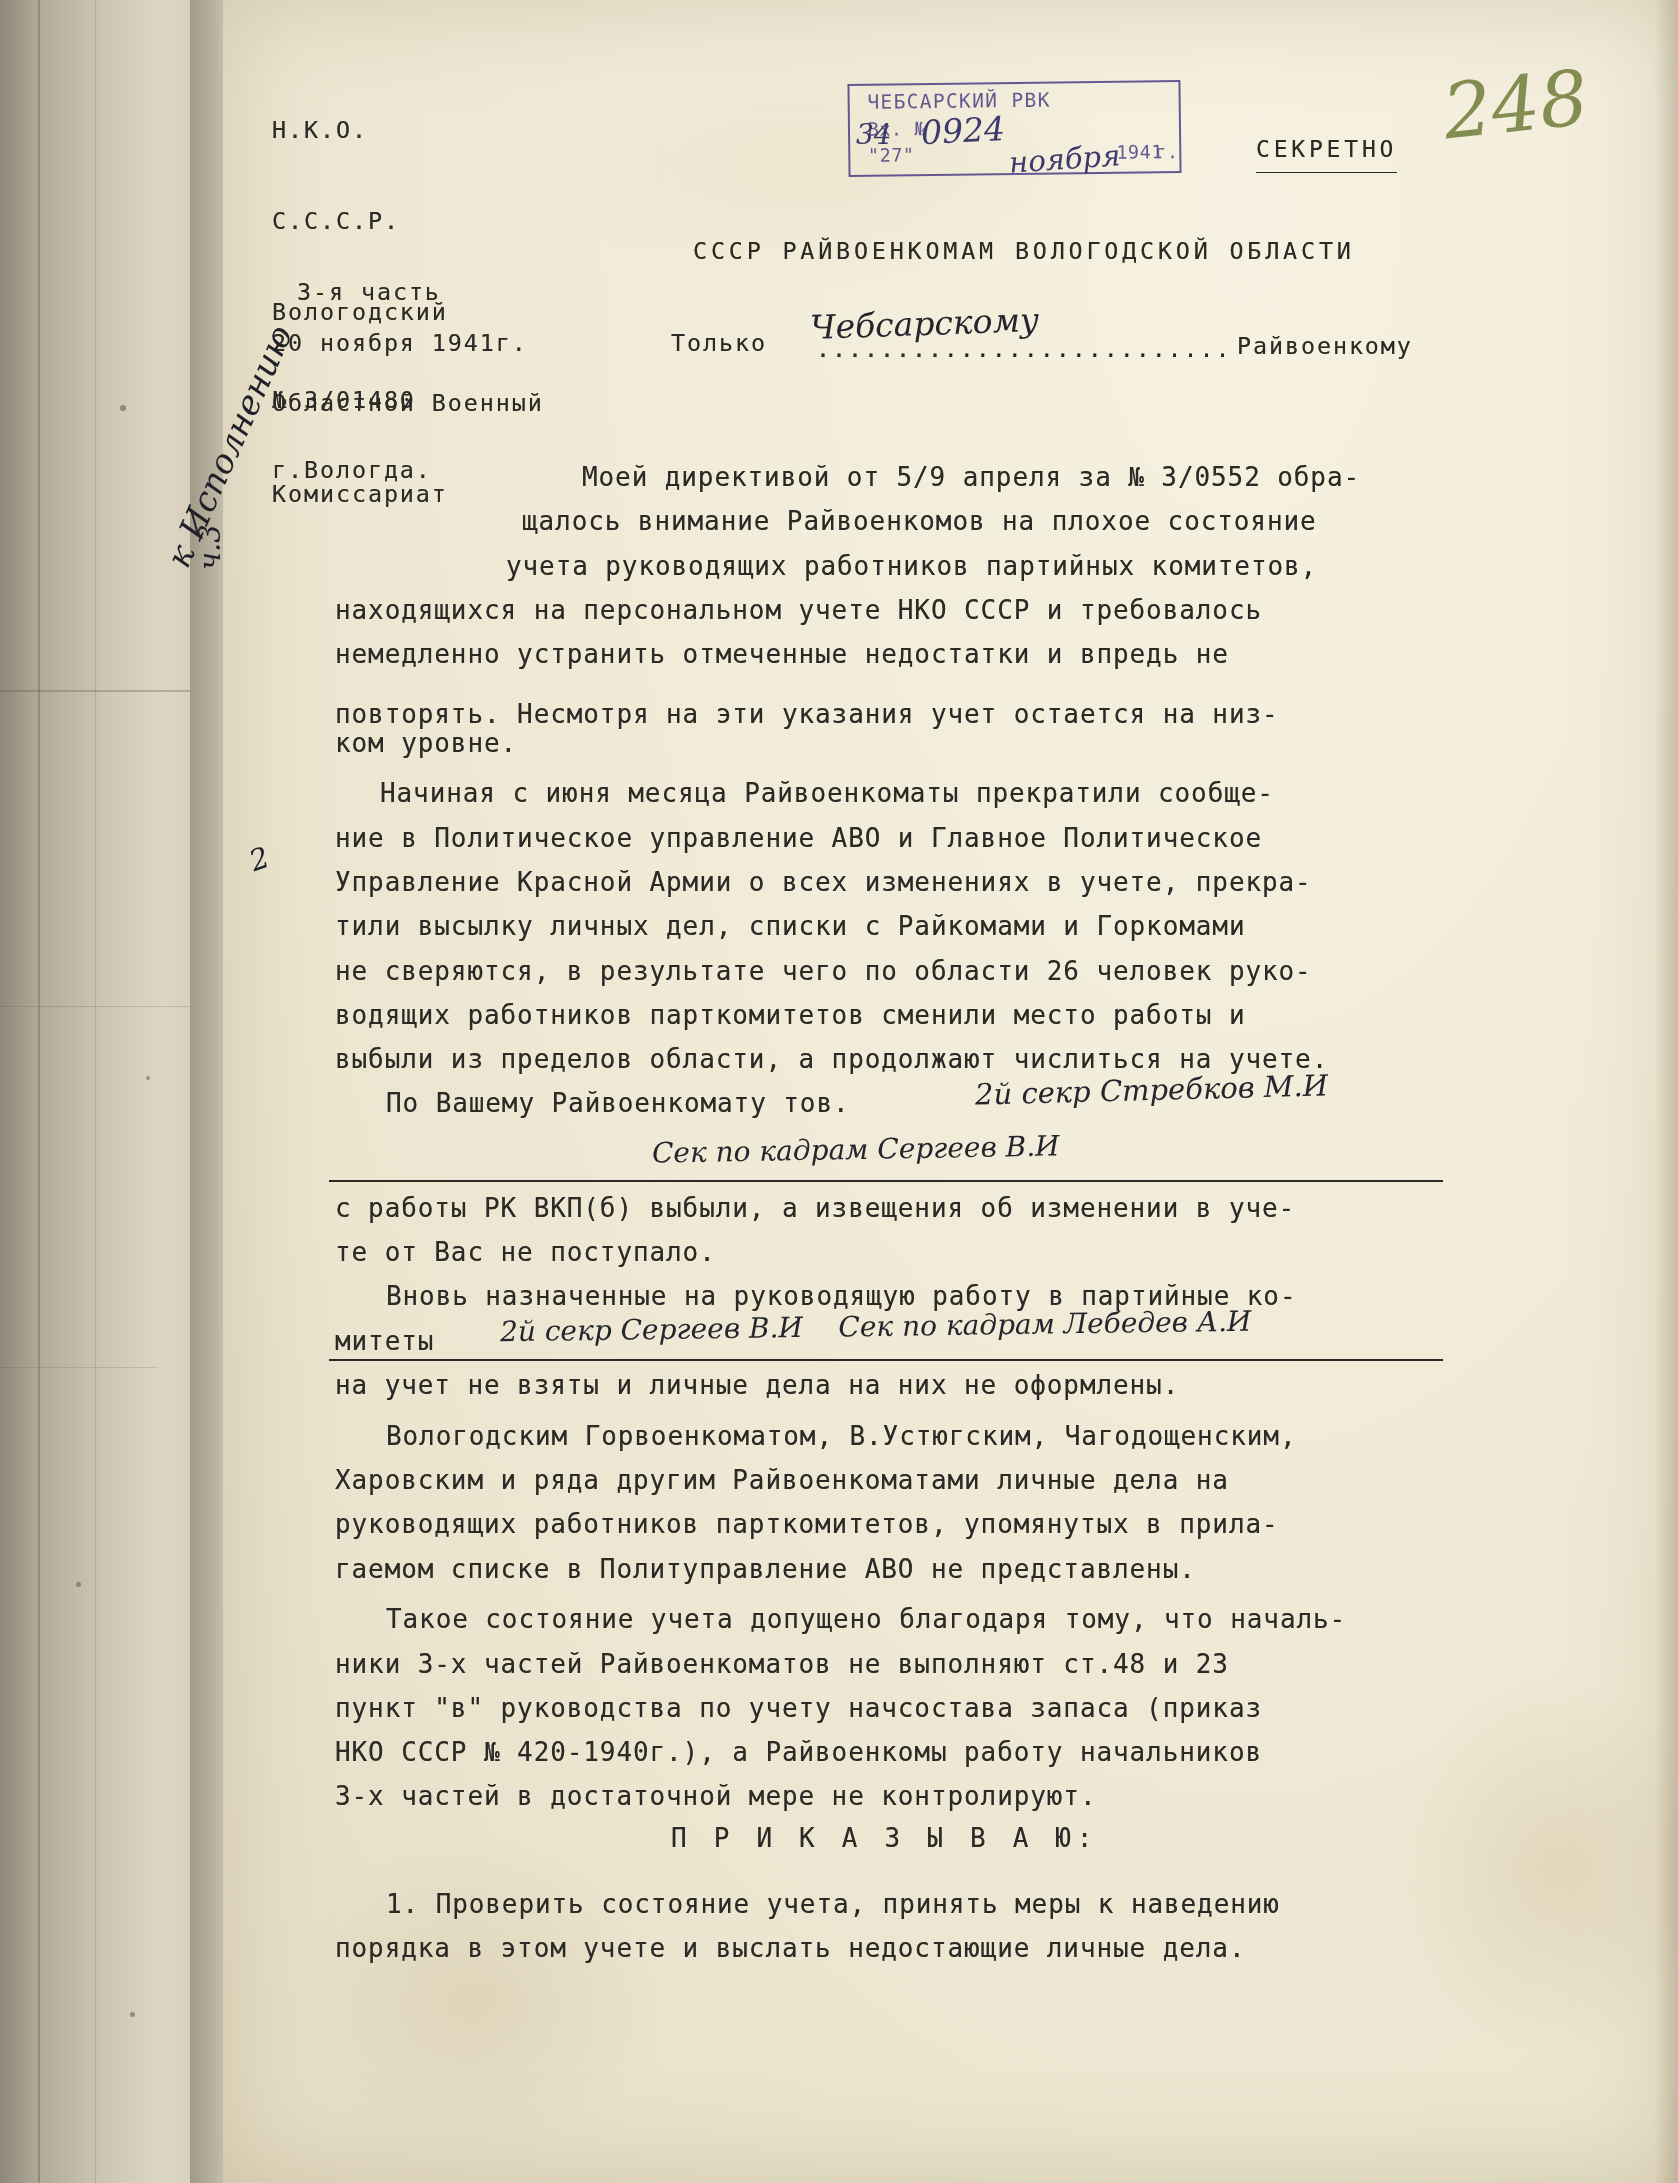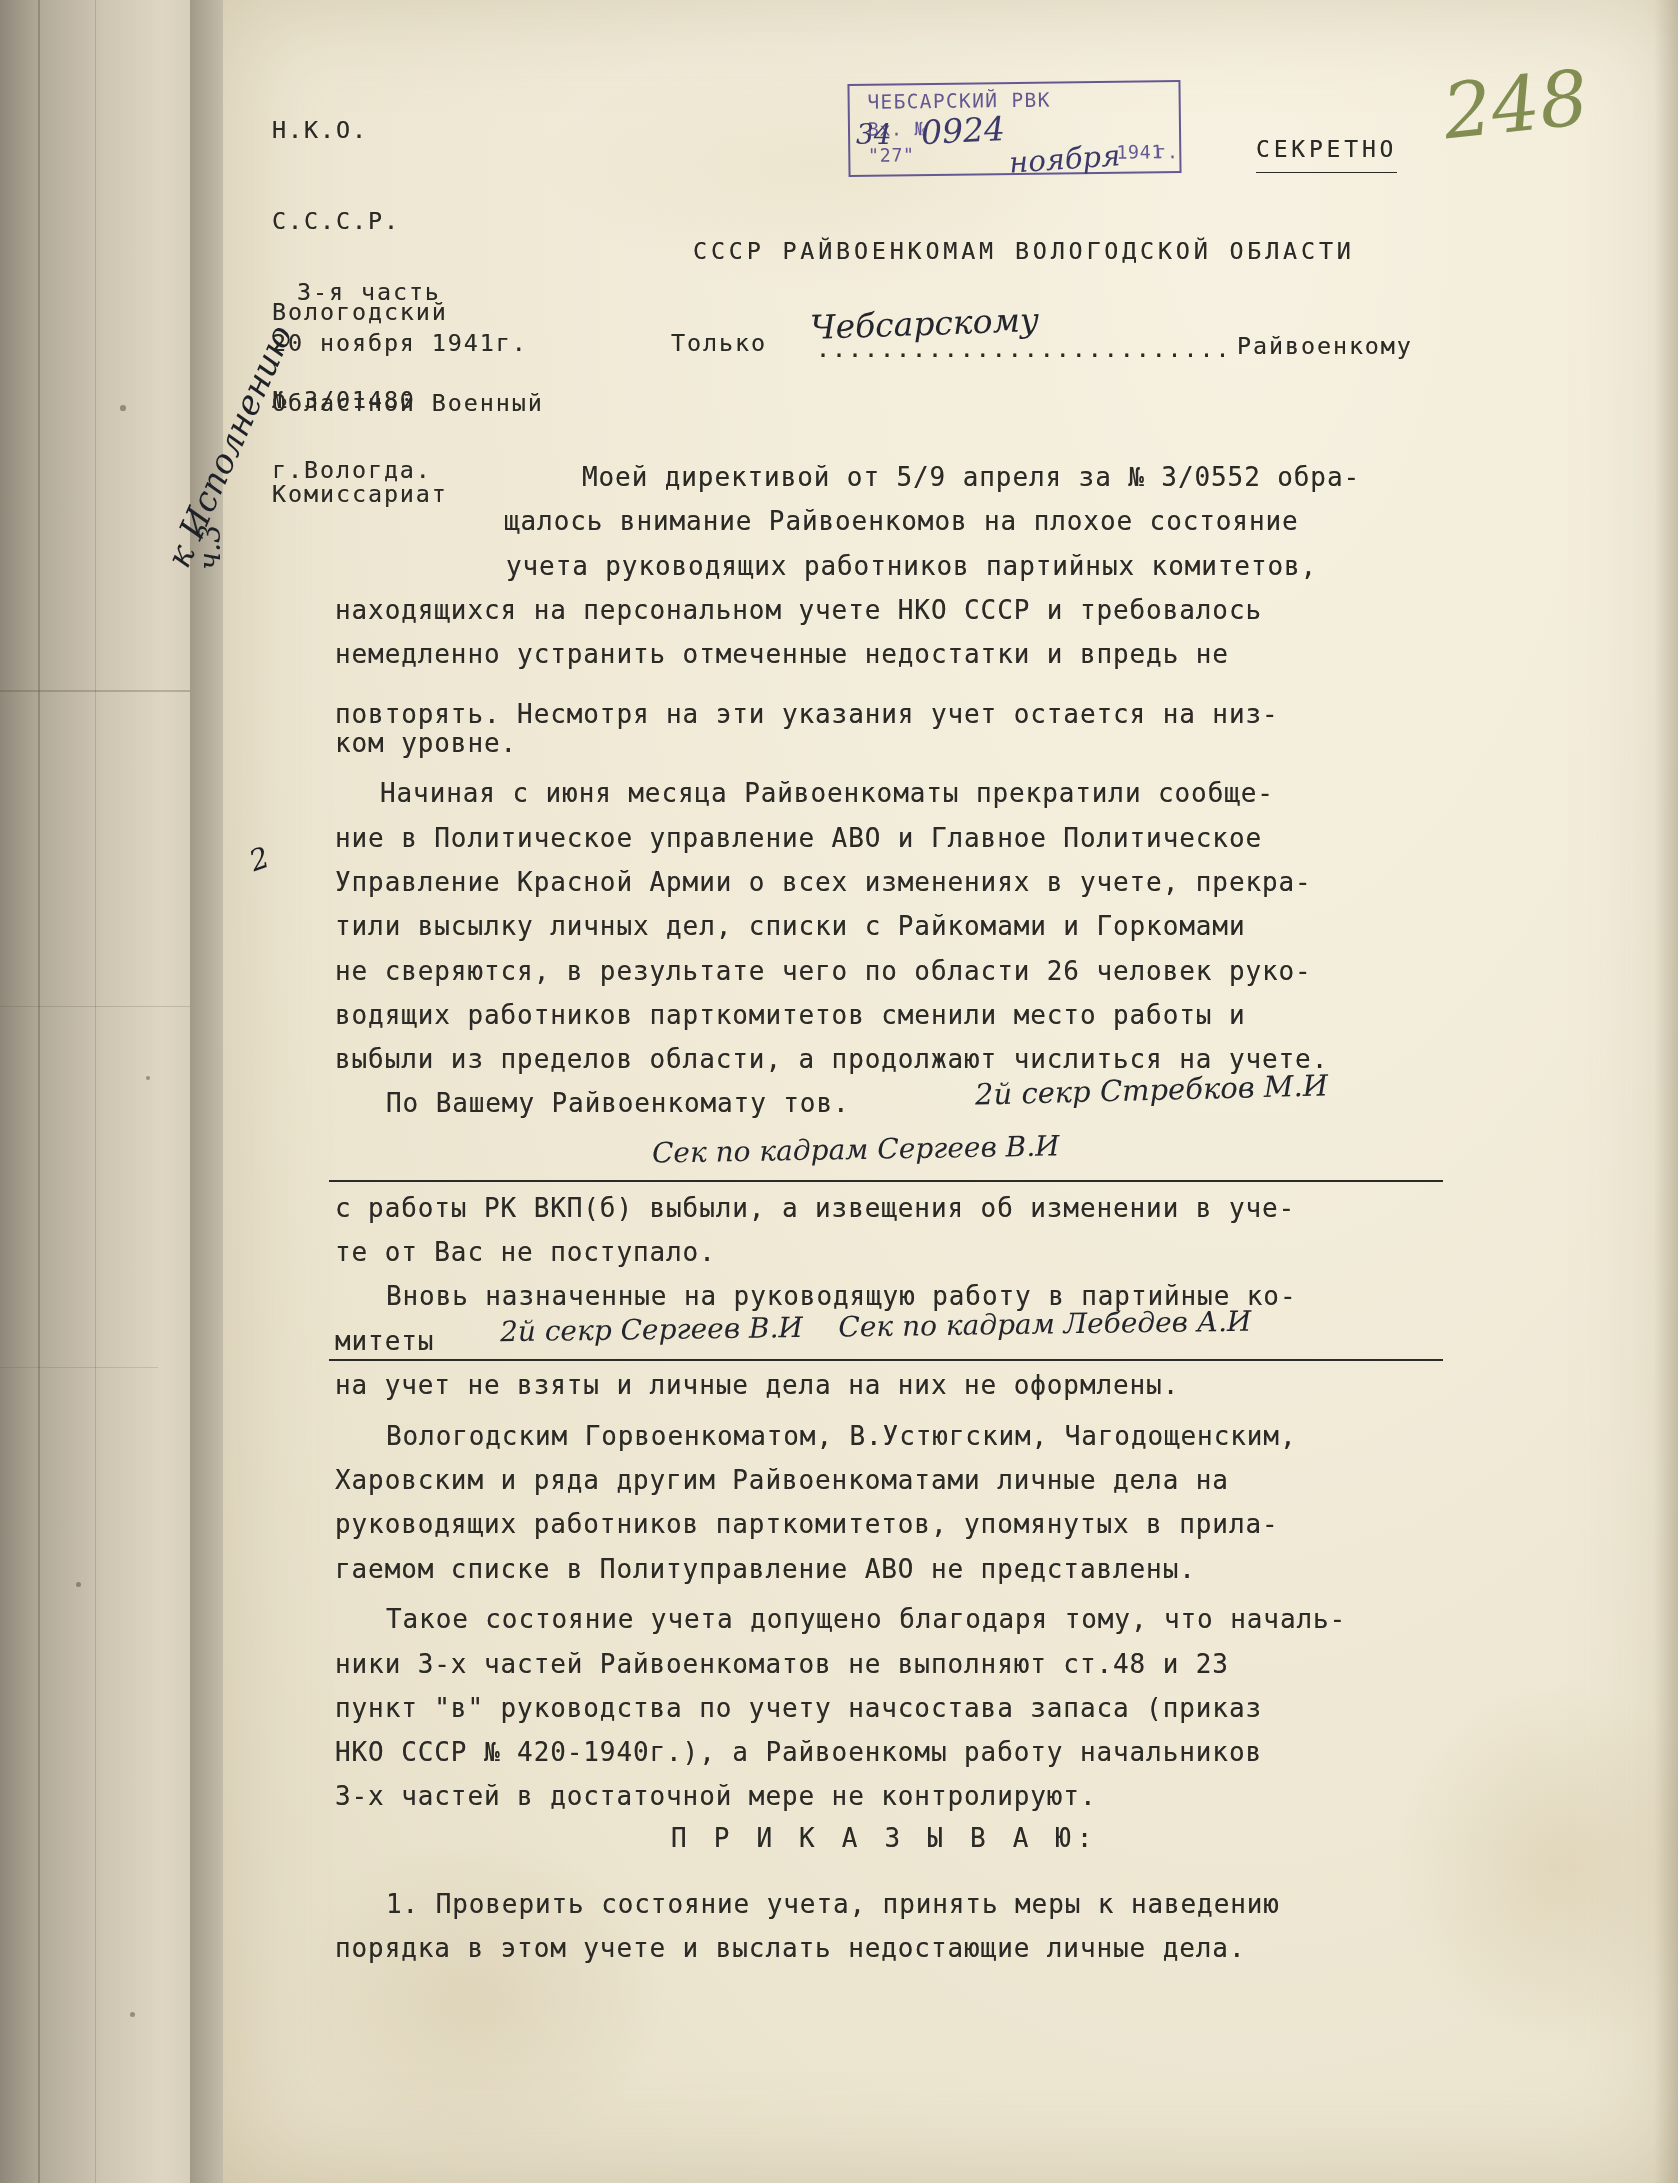--- a/index.html
+++ b/index.html
@@ -233,21 +233,21 @@
   <div class="typed big" style="left:671px; top:329px;">Только</div>
   <div class="typed big dots" style="left:816px; top:335px;">..........................</div>
   <div class="hand" style="left:810px; top:304px; font-size:33px; transform:rotate(-2deg);">Чебсарскому</div>
   <div class="typed big" style="left:1237px; top:332px;">Райвоенкому</div>
 
   <div id="margin-note" class="hand">к Исполнению</div>
   <div id="margin-ch3" class="hand">ч.3</div>
   <div id="margin-num" class="hand">2</div>
 
   <div class="typed body-line" style="left:582px;  top:462px;">Моей директивой от 5/9 апреля за № 3/0552 обра-</div>
-  <div class="typed body-line" style="left:488px;  top:506px;padding-left:16px;">щалось внимание Райвоенкомов на плохое состояние</div>
+  <div class="typed body-line" style="left:506px;  top:506px;padding-left:16px;">щалось внимание Райвоенкомов на плохое состояние</div>
   <div class="typed body-line" style="left:506px;  top:551px;">учета руководящих работников партийных комитетов,</div>
   <div class="typed body-line" style="left:335px;  top:595px;">находящихся на персональном учете НКО СССР и требовалось</div>
   <div class="typed body-line" style="left:335px;  top:639px;">немедленно устранить отмеченные недостатки и впредь не</div>
   <div class="typed body-line" style="left:335px;  top:699px;">повторять. Несмотря на эти указания учет остается на низ-</div>
   <div class="typed body-line" style="left:335px;  top:728px;">ком уровне.</div>
 
   <div class="typed body-line" style="left:380px;  top:778px;">Начиная с июня месяца Райвоенкоматы прекратили сообще-</div>
   <div class="typed body-line" style="left:335px;  top:823px;">ние в Политическое управление АВО и Главное Политическое</div>
   <div class="typed body-line" style="left:335px;  top:867px;">Управление Красной Армии о всех изменениях в учете, прекра-</div>
   <div class="typed body-line" style="left:335px;  top:911px;">тили высылку личных дел, списки с Райкомами и Горкомами</div>

